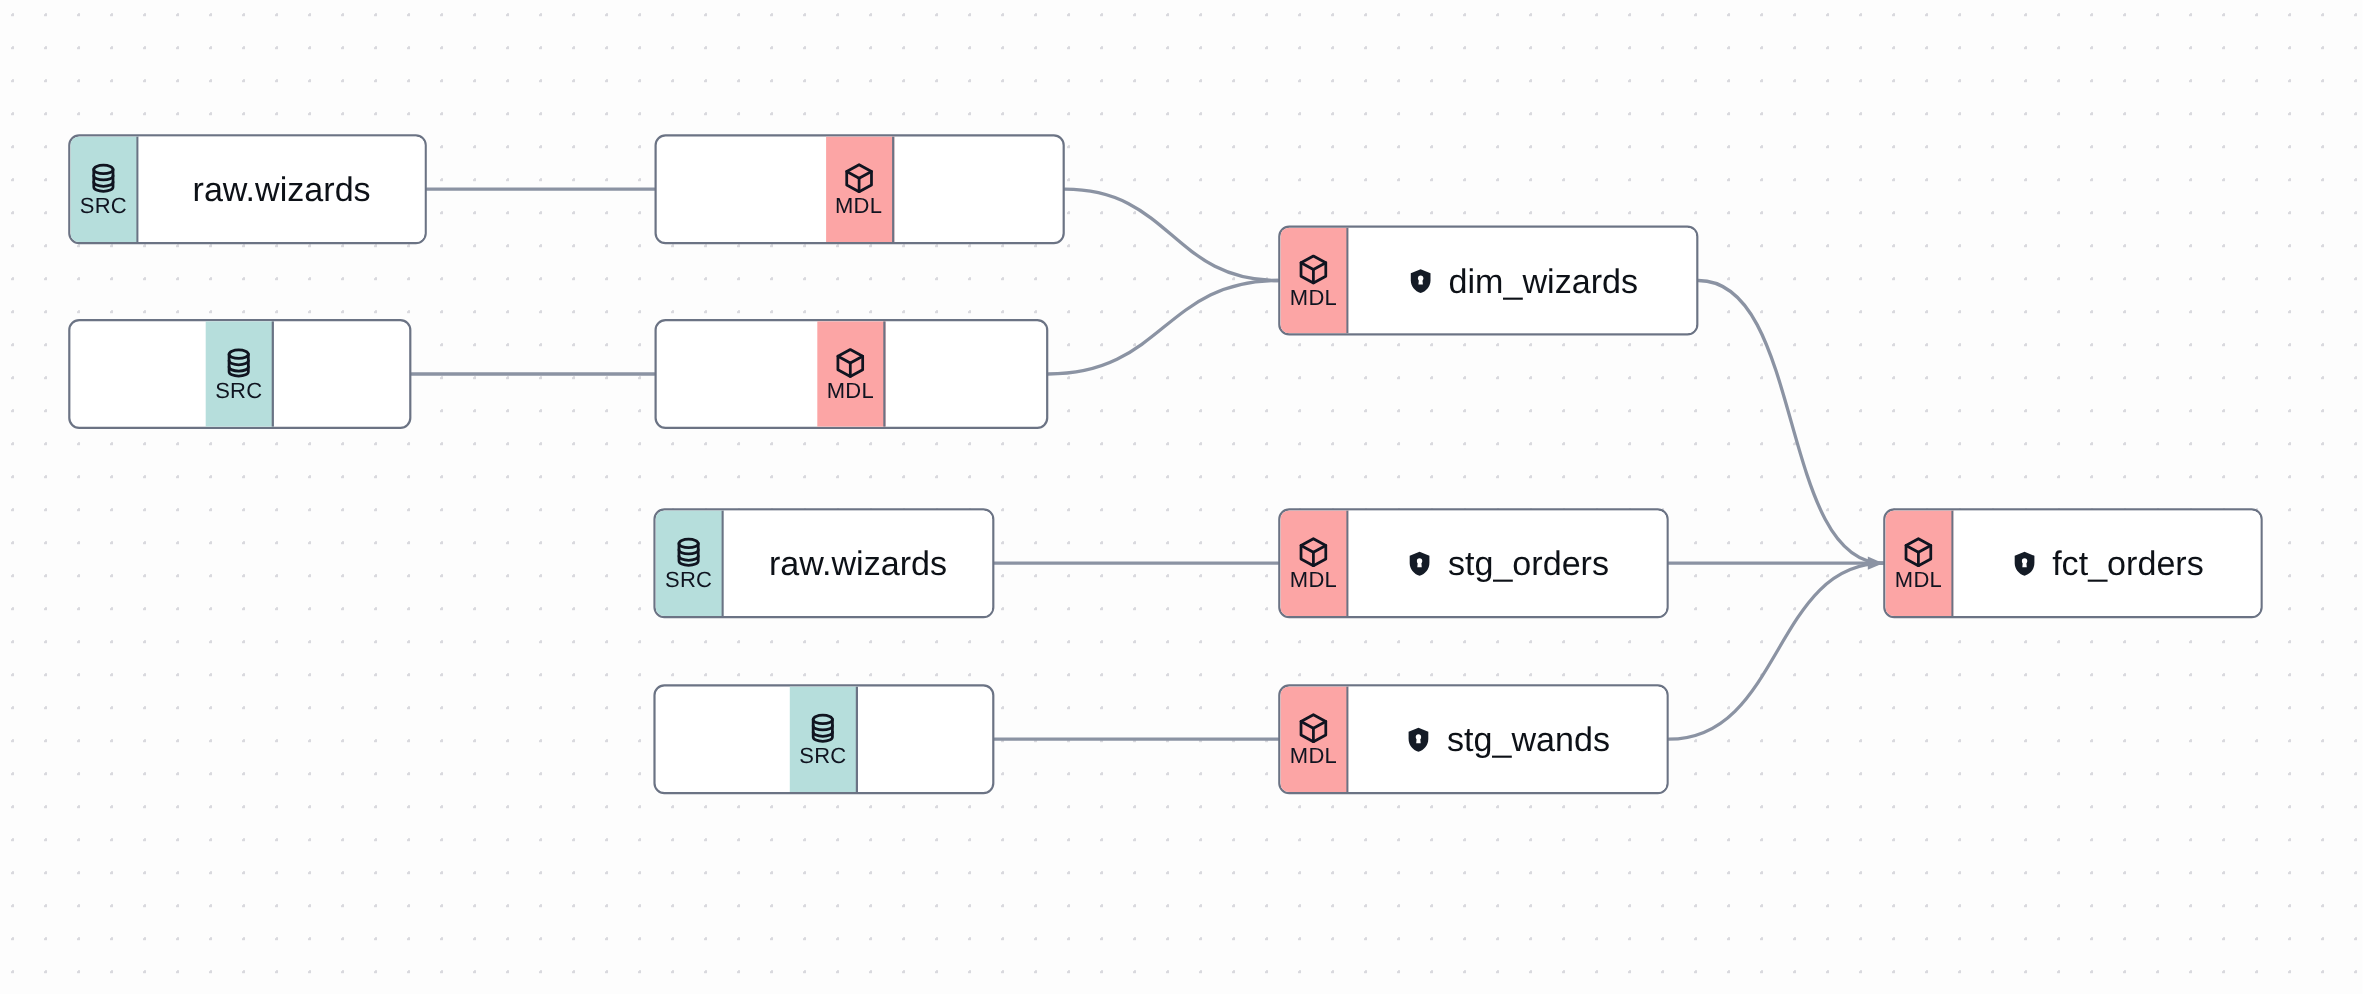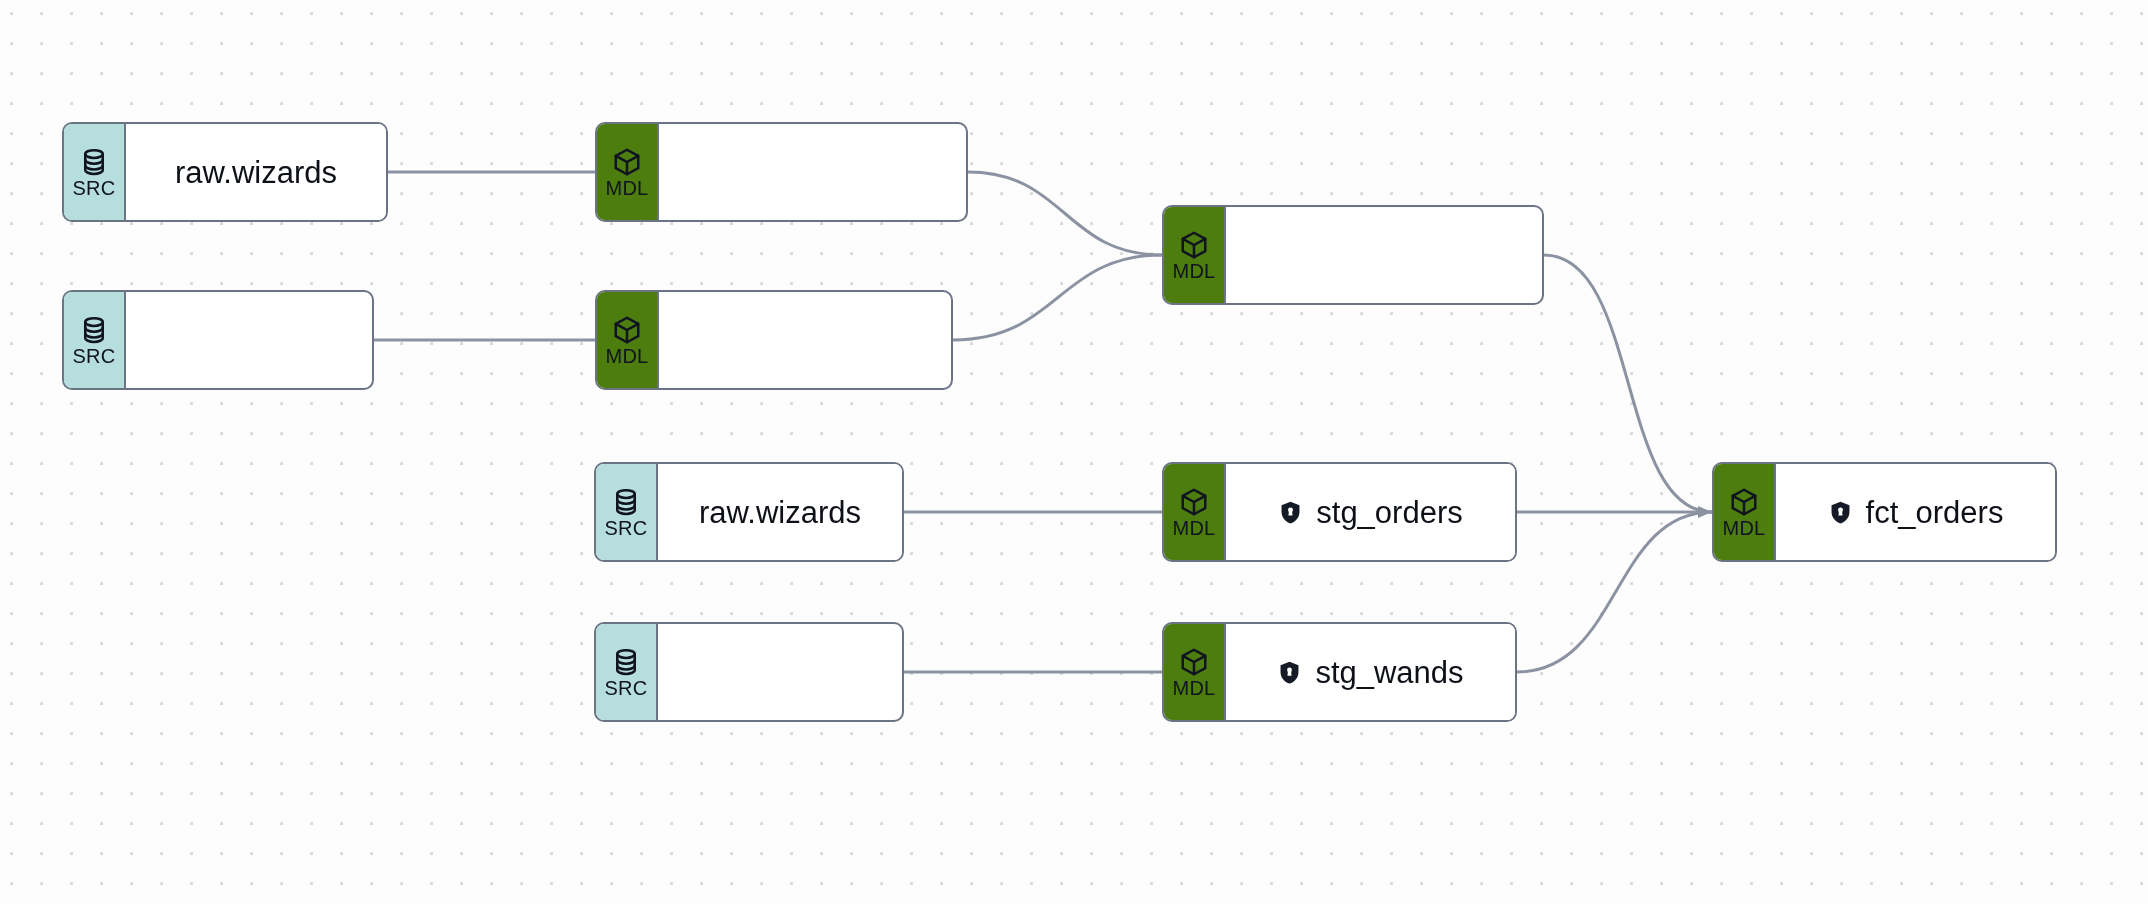--- a/index.html
+++ b/index.html
@@ -35,34 +35,35 @@
   .node{
     position:absolute;
     display:flex;
     align-items:stretch;
     height:100px;
     border:2.5px solid #6b7384;
     border-radius:10px;
     background:#ffffff;
     box-sizing:border-box;
     overflow:hidden;
+    justify-content:center;
   }
   .node-badge{
     width:62px;
     flex:0 0 62px;
     display:flex;
     flex-direction:column;
     align-items:center;
     justify-content:center;
     gap:1px;
     border-right:2.5px solid #6b7384;
     box-sizing:border-box;
   }
   .node.src .node-badge{ background:#b6dedc; }
-  .node.mdl .node-badge{ background:#4d7c0f; }
+  .node.mdl .node-badge{ background:#fca5a5; }
   .badge-icon{
     display:block;
     width:30px;height:30px;
     line-height:0;
   }
   .badge-icon svg{display:block;}
   .badge-text{
     font-size:20px;
     font-weight:400;
     color:#101420;
@@ -203,20 +204,30 @@
     <div class="node-badge">
       <span class="badge-icon">
             <svg viewBox="0 0 24 24" width="30" height="30" fill="none" stroke="#101420" stroke-width="2" stroke-linecap="round" stroke-linejoin="round">
               <path d="M12 2.2 21 7.1v9.8L12 21.8 3 16.9V7.1Z"></path>
               <path d="M3 7.1 12 12l9-4.9"></path>
               <path d="M12 12v9.8"></path>
             </svg>
           </span>
       <span class="badge-text">MDL</span>
     </div>
+    <div class="node-body">
+      <span class="lock-icon">
+            <svg viewBox="0 0 24 24" width="25" height="25">
+              <path d="M12 1.6 3.4 5.1v6.3c0 5.4 3.6 9.7 8.6 11.1 5-1.4 8.6-5.7 8.6-11.1V5.1Z" fill="#141b26"></path>
+              <circle cx="12" cy="9.6" r="2.35" fill="#ffffff"></circle>
+              <path d="M10.55 9.9h2.9l.5 5.1h-3.9Z" fill="#ffffff"></path>
+            </svg>
+          </span>
+      <span class="node-label">dim_wizards</span>
+    </div>
   </div>
       <div class="node mdl" style="left: 1162px; top: 462px; width: 355px; height: 100px;">
     <div class="node-badge">
       <span class="badge-icon">
             <svg viewBox="0 0 24 24" width="30" height="30" fill="none" stroke="#101420" stroke-width="2" stroke-linecap="round" stroke-linejoin="round">
               <path d="M12 2.2 21 7.1v9.8L12 21.8 3 16.9V7.1Z"></path>
               <path d="M3 7.1 12 12l9-4.9"></path>
               <path d="M12 12v9.8"></path>
             </svg>
           </span>

